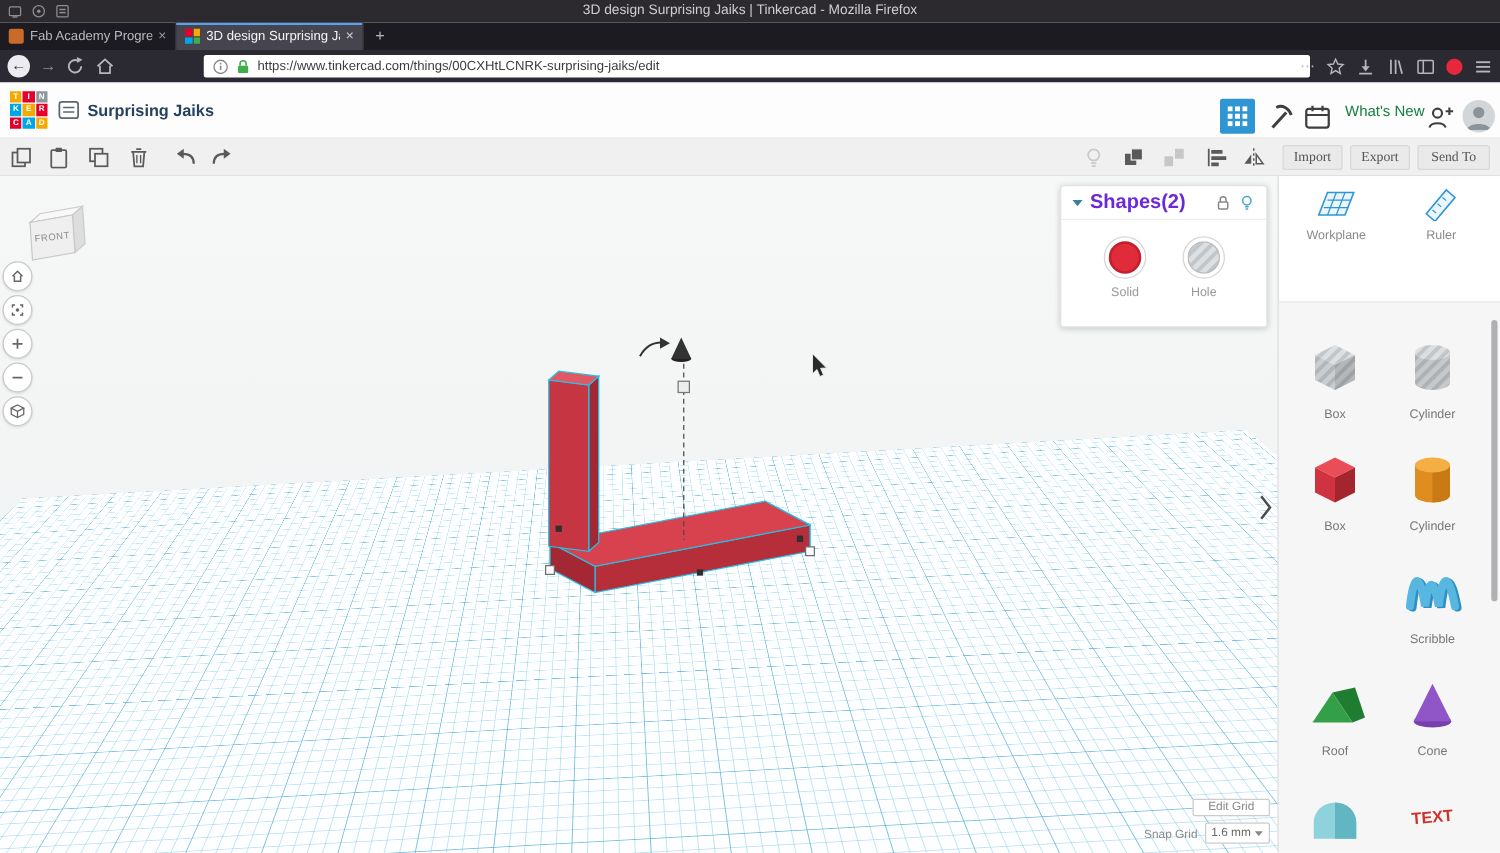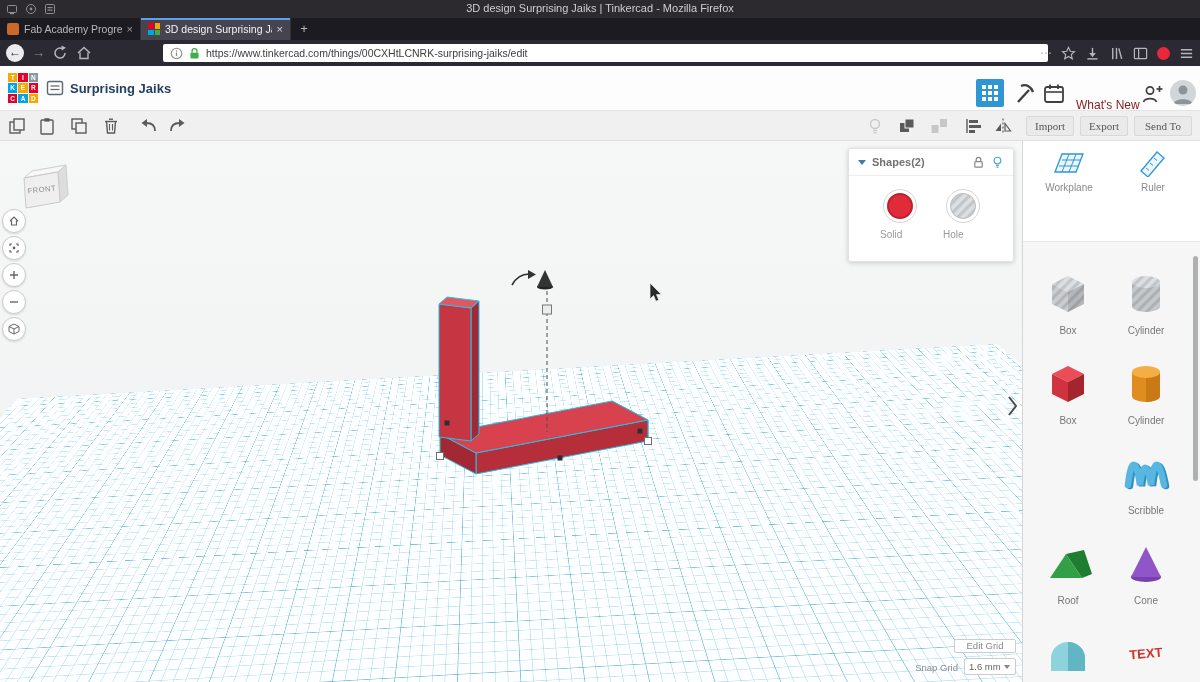--- a/index.html
+++ b/index.html
@@ -40,21 +40,21 @@
   .logo span { font-size:6.5px; font-weight:bold; color:#fff; display:flex; align-items:center; justify-content:center; }
   .logo span:nth-child(1){background:#f5a800}.logo span:nth-child(2){background:#e4002b}
   .logo span:nth-child(3){background:#8e979e}.logo span:nth-child(4){background:#00a5e3}
   .logo span:nth-child(5){background:#f5a800}.logo span:nth-child(6){background:#e4002b}
   .logo span:nth-child(7){background:#e4002b}.logo span:nth-child(8){background:#00a5e3}
   .logo span:nth-child(9){background:#f5a800}
   .designs-ic { position:absolute; left:46px; top:13px; }
   .doc-title { position:absolute; left:70px; top:15px; font-size:13px; font-weight:bold; color:#24415e; }
   .grid-btn { position:absolute; left:976px; top:13px; width:28px; height:28px; background:#2f96d4; border-radius:2px; display:flex; align-items:center; justify-content:center; }
   .hdr-ic { position:absolute; top:16px; width:24px; height:24px; }
-  .whats-new { position:absolute; left:1076px; top:32px; font-size:12px; color:#7f1d1d; }
+  .whats-new { position:absolute; left:1076px; top:16px; font-size:12px; color:#15803d; }
   .avatar { position:absolute; left:1170px; top:14px; width:26px; height:26px; border-radius:50%; background:#d2d6d8; overflow:hidden; }
 
   
   .tc-toolbar { position:absolute; left:0; top:111px; width:1200px; height:30px; background:#f0f0f1; border-bottom:1px solid #e0e0e0;font-family:Liberation Serif, serif; }
   .titem { position:absolute; top:6px; width:18px; height:18px; }
   .tool-btn { position:absolute; top:5px; height:20px; background:#eaeaea; border:1px solid #d8d8d8; border-radius:2px; font-size:11px; color:#555; display:flex; align-items:center; justify-content:center; }
 
   
   .canvas { position:absolute; left:0; top:141px; width:1022px; height:541px; background:linear-gradient(#f6f7f7,#eef1f2); overflow:hidden; }
   .plane-rot { position:absolute; left:-80px; top:-40px; width:1182px; height:680px; transform:rotate(-3.2deg); }
@@ -67,24 +67,24 @@
       repeating-linear-gradient(0deg, rgba(120,195,225,0.45) 0px, rgba(120,195,225,0.45) 1px, transparent 1px, transparent 16px);
   }
   .object-layer { position:absolute; left:0; top:0; }
   .viewcube { position:absolute; left:16px; top:17px; }
   .vbtn { position:absolute; left:2px; width:24px; height:24px; border-radius:50%; background:#fff; border:1px solid #c9c9c9; box-shadow:0 1px 2px rgba(0,0,0,.12); display:flex; align-items:center; justify-content:center; }
 
   
   .shapes-panel { position:absolute; left:848px; top:7px; width:166px; height:114px; background:#fff; border:1px solid #e2e2e2; border-radius:3px; box-shadow:0 1px 5px rgba(0,0,0,.18); }
   .sp-head { height:27px; display:flex; align-items:center; gap:6px; padding:0 9px; border-bottom:1px solid #eee; }
   .caret-down { width:0; height:0; border:4px solid transparent; border-top:5px solid #3f7ca0; margin-top:4px; }
-  .sp-title { font-size:11px; font-weight:bold; color:#737373; flex:1; }
+  .sp-title { font-size:16px; font-weight:bold; color:#6d28d9; flex:1; }
   .swatch-outer { position:absolute; top:40px; width:34px; height:34px; border-radius:50%; background:#fff; border:1px solid #d5d5d5; display:flex; align-items:center; justify-content:center; }
   .swatch-red { width:26px; height:26px; border-radius:50%; background:#e02b3a; border:2px solid #c21f2e; }
-  .sw-label { position:absolute; top:80px; width:40px; font-size:10px; color:#999; }
+  .sw-label { position:absolute; top:80px; width:40px; text-align:center; font-size:10px; color:#999; }
 
   
   .edit-grid-btn { position:absolute; right:6px; top:498px; width:62px; height:14px; background:#fff; border:1px solid #ccc; border-radius:2px; font-size:9.5px; color:#888; text-align:center; line-height:12px; }
   .snap-label { position:absolute; right:64px; top:521px; font-size:9.5px; color:#8a8a8a; }
   .snap-dd { position:absolute; right:6px; top:517px; width:52px; height:17px; background:#fff; border:1px solid #ccc; border-radius:2px; display:flex; align-items:center; justify-content:space-between; padding:0 4px; font-size:9.5px; color:#666; }
   .snap-dd .caret-down { border-top-color:#888; transform:scale(.8); }
   .collapse-chk { position:absolute; left:1008px; top:255px; }
 
   
   .sidebar { position:absolute; left:1022px; top:141px; width:178px; height:541px; background:#fff; border-left:1px solid #d5d5d5;padding-left:12px; }

